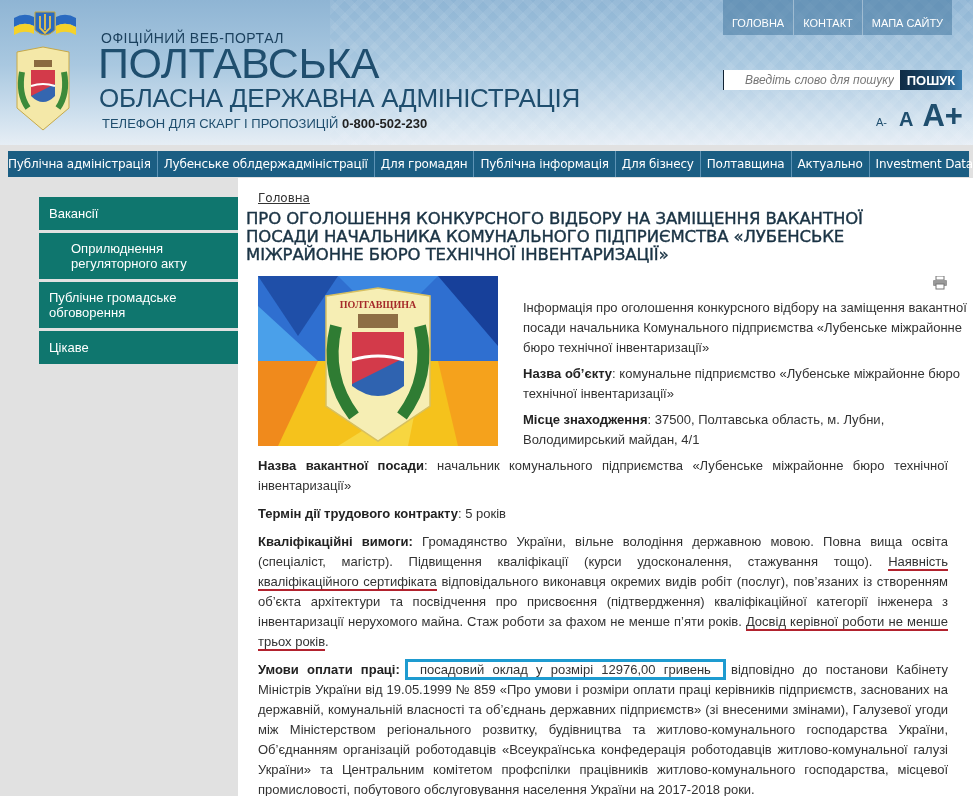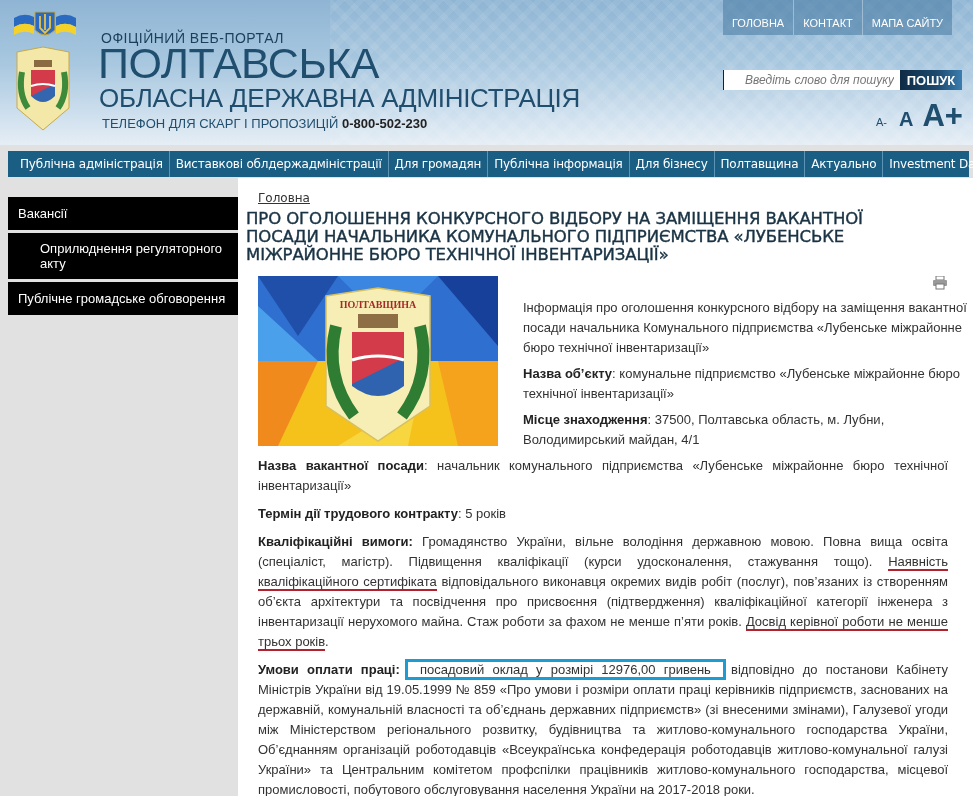--- a/index.html
+++ b/index.html
@@ -71,29 +71,29 @@
   .fs-large { font-size: 31px; }
   
   .nav {
     position: absolute; left: 8px; top: 151px; width: 961px; height: 26px;
     background: #1b5e83; display: flex; align-items: center;
   }
   .nav-item {
     color: #fff; font-family: "DejaVu Sans", sans-serif; font-size: 12px; padding: 0 6px; height: 26px;
     line-height: 26px; border-right: 1px solid #5d93b5; white-space: nowrap; letter-spacing: -0.2px;
   }
-  .nav-item:first-child { padding-left: 12px; }
+  .nav-item:first-child { padding-left: 0; }
   .nav-item:last-child { border-right: none; }
   
   .sidebar {
     position: absolute; left: 8px; top: 197px; width: 230px;
   }
   .side-item {
-    background: #000000; color: #fff; font-size: 13px; padding: 8px 10px; margin-bottom: 3px;
-    line-height: 15px; min-height: 33px; display: flex; align-items: center;
+    background: #0f766e; color: #fff; font-size: 13px; padding: 8px 10px; margin-bottom: 3px;
+    line-height: 15px; min-height: 33px; display: flex; align-items: center; margin-left: 31px;
   }
   .side-item.tall { min-height: 45px; padding-left: 32px; }
   
   .content {
     position: absolute; left: 238px; top: 178px; width: 735px; height: 618px; background: #fff;
   }
   .breadcrumb {
     position: absolute; left: 20px; top: 13px; font-family: "DejaVu Sans", sans-serif; font-size: 12px; color: #333; text-decoration: underline;
   }
   .page-title {
@@ -159,33 +159,34 @@
 
   <div class="font-sizes">
     <span class="fs-small">A-</span>
     <span class="fs-normal">A</span>
     <span class="fs-large">A+</span>
   </div>
 </div>
 
 <div class="nav">
   <a class="nav-item">Публічна адміністрація</a>
-  <a class="nav-item">Виставкові облдержадміністрації</a>
+  <a class="nav-item">Лубенське облдержадміністрації</a>
   <a class="nav-item">Для громадян</a>
   <a class="nav-item">Публічна інформація</a>
   <a class="nav-item">Для бізнесу</a>
   <a class="nav-item">Полтавщина</a>
   <a class="nav-item">Актуально</a>
   <a class="nav-item">Investment Data</a>
 </div>
 
 <div class="sidebar">
   <div class="side-item">Вакансії</div>
   <div class="side-item tall">Оприлюднення регуляторного акту</div>
   <div class="side-item">Публічне громадське обговорення</div>
+  <div class="side-item">Цікаве</div>
 </div>
 
 <div class="content">
   <a class="breadcrumb">Головна</a>
   <h1 class="page-title">ПРО ОГОЛОШЕННЯ КОНКУРСНОГО ВІДБОРУ НА ЗАМІЩЕННЯ ВАКАНТНОЇ ПОСАДИ НАЧАЛЬНИКА КОМУНАЛЬНОГО ПІДПРИЄМСТВА «ЛУБЕНСЬКЕ МІЖРАЙОННЕ БЮРО ТЕХНІЧНОЇ ІНВЕНТАРИЗАЦІЇ»</h1>
 
   <svg class="hero-img" viewBox="0 0 240 170">
     <rect x="0" y="0" width="240" height="85" fill="#2f6fd0"></rect>
     <polygon points="0,0 80,0 40,60" fill="#1f4fa8"></polygon>
     <polygon points="80,0 180,0 130,50" fill="#3b86e0"></polygon>

